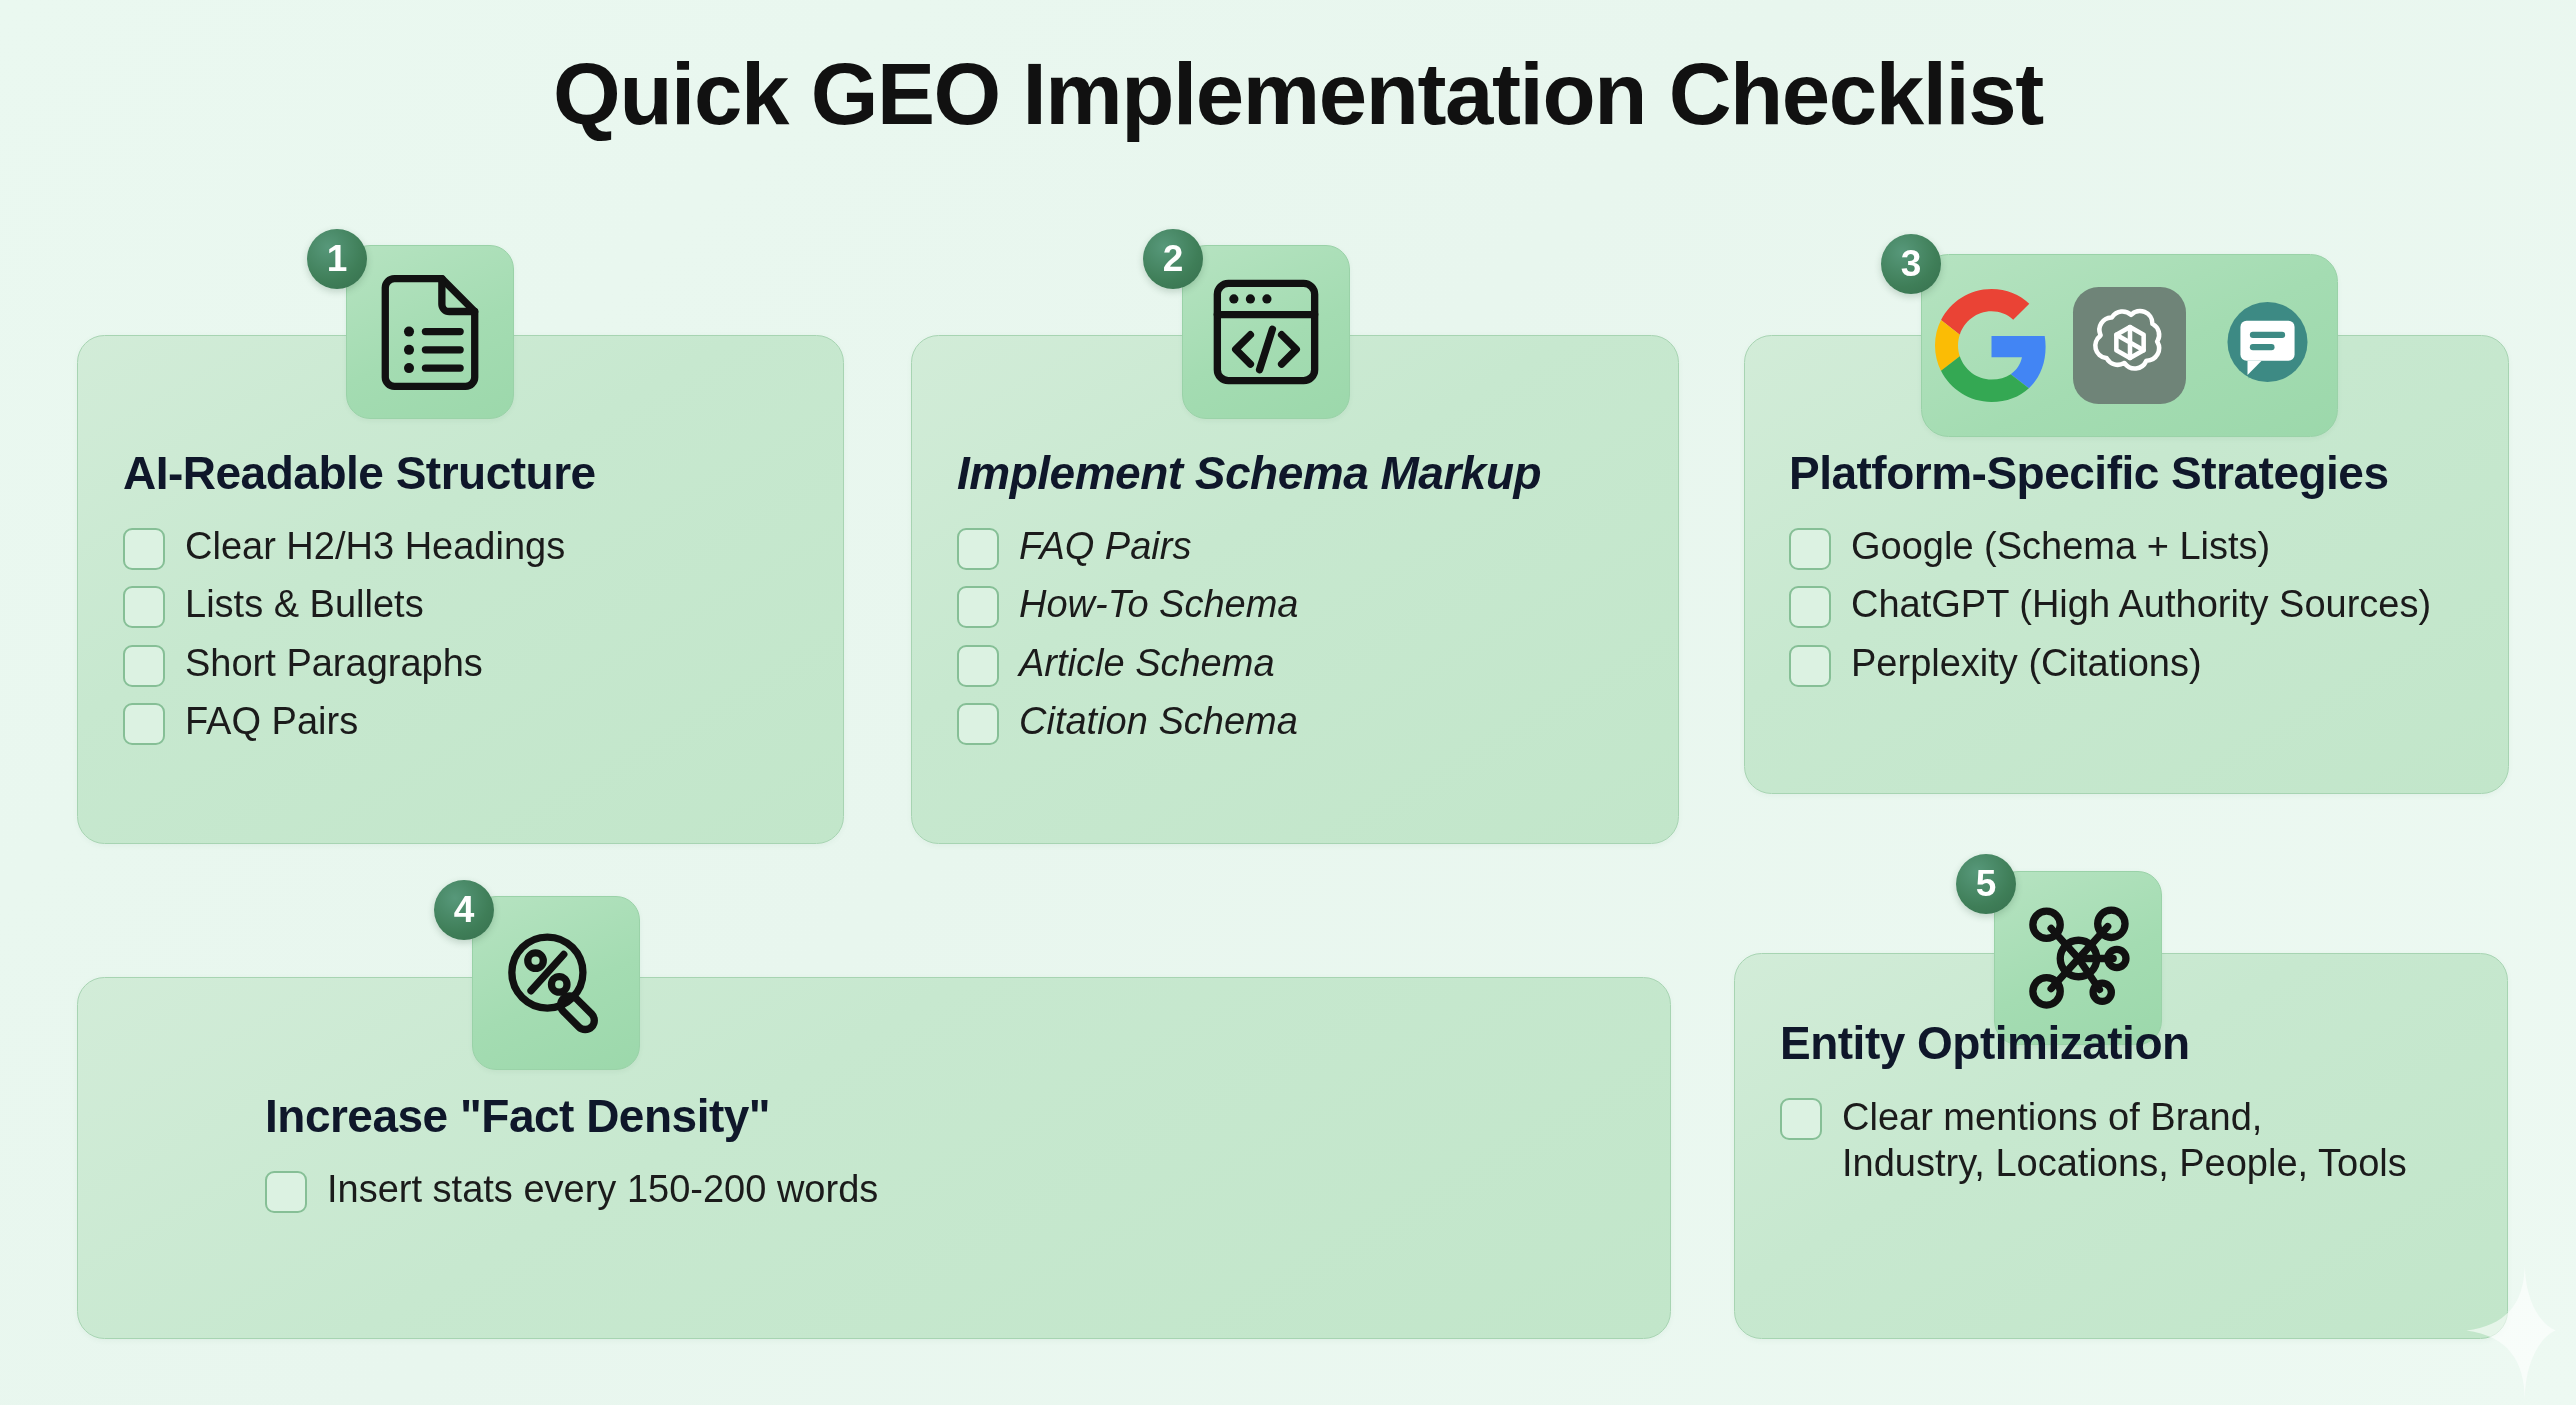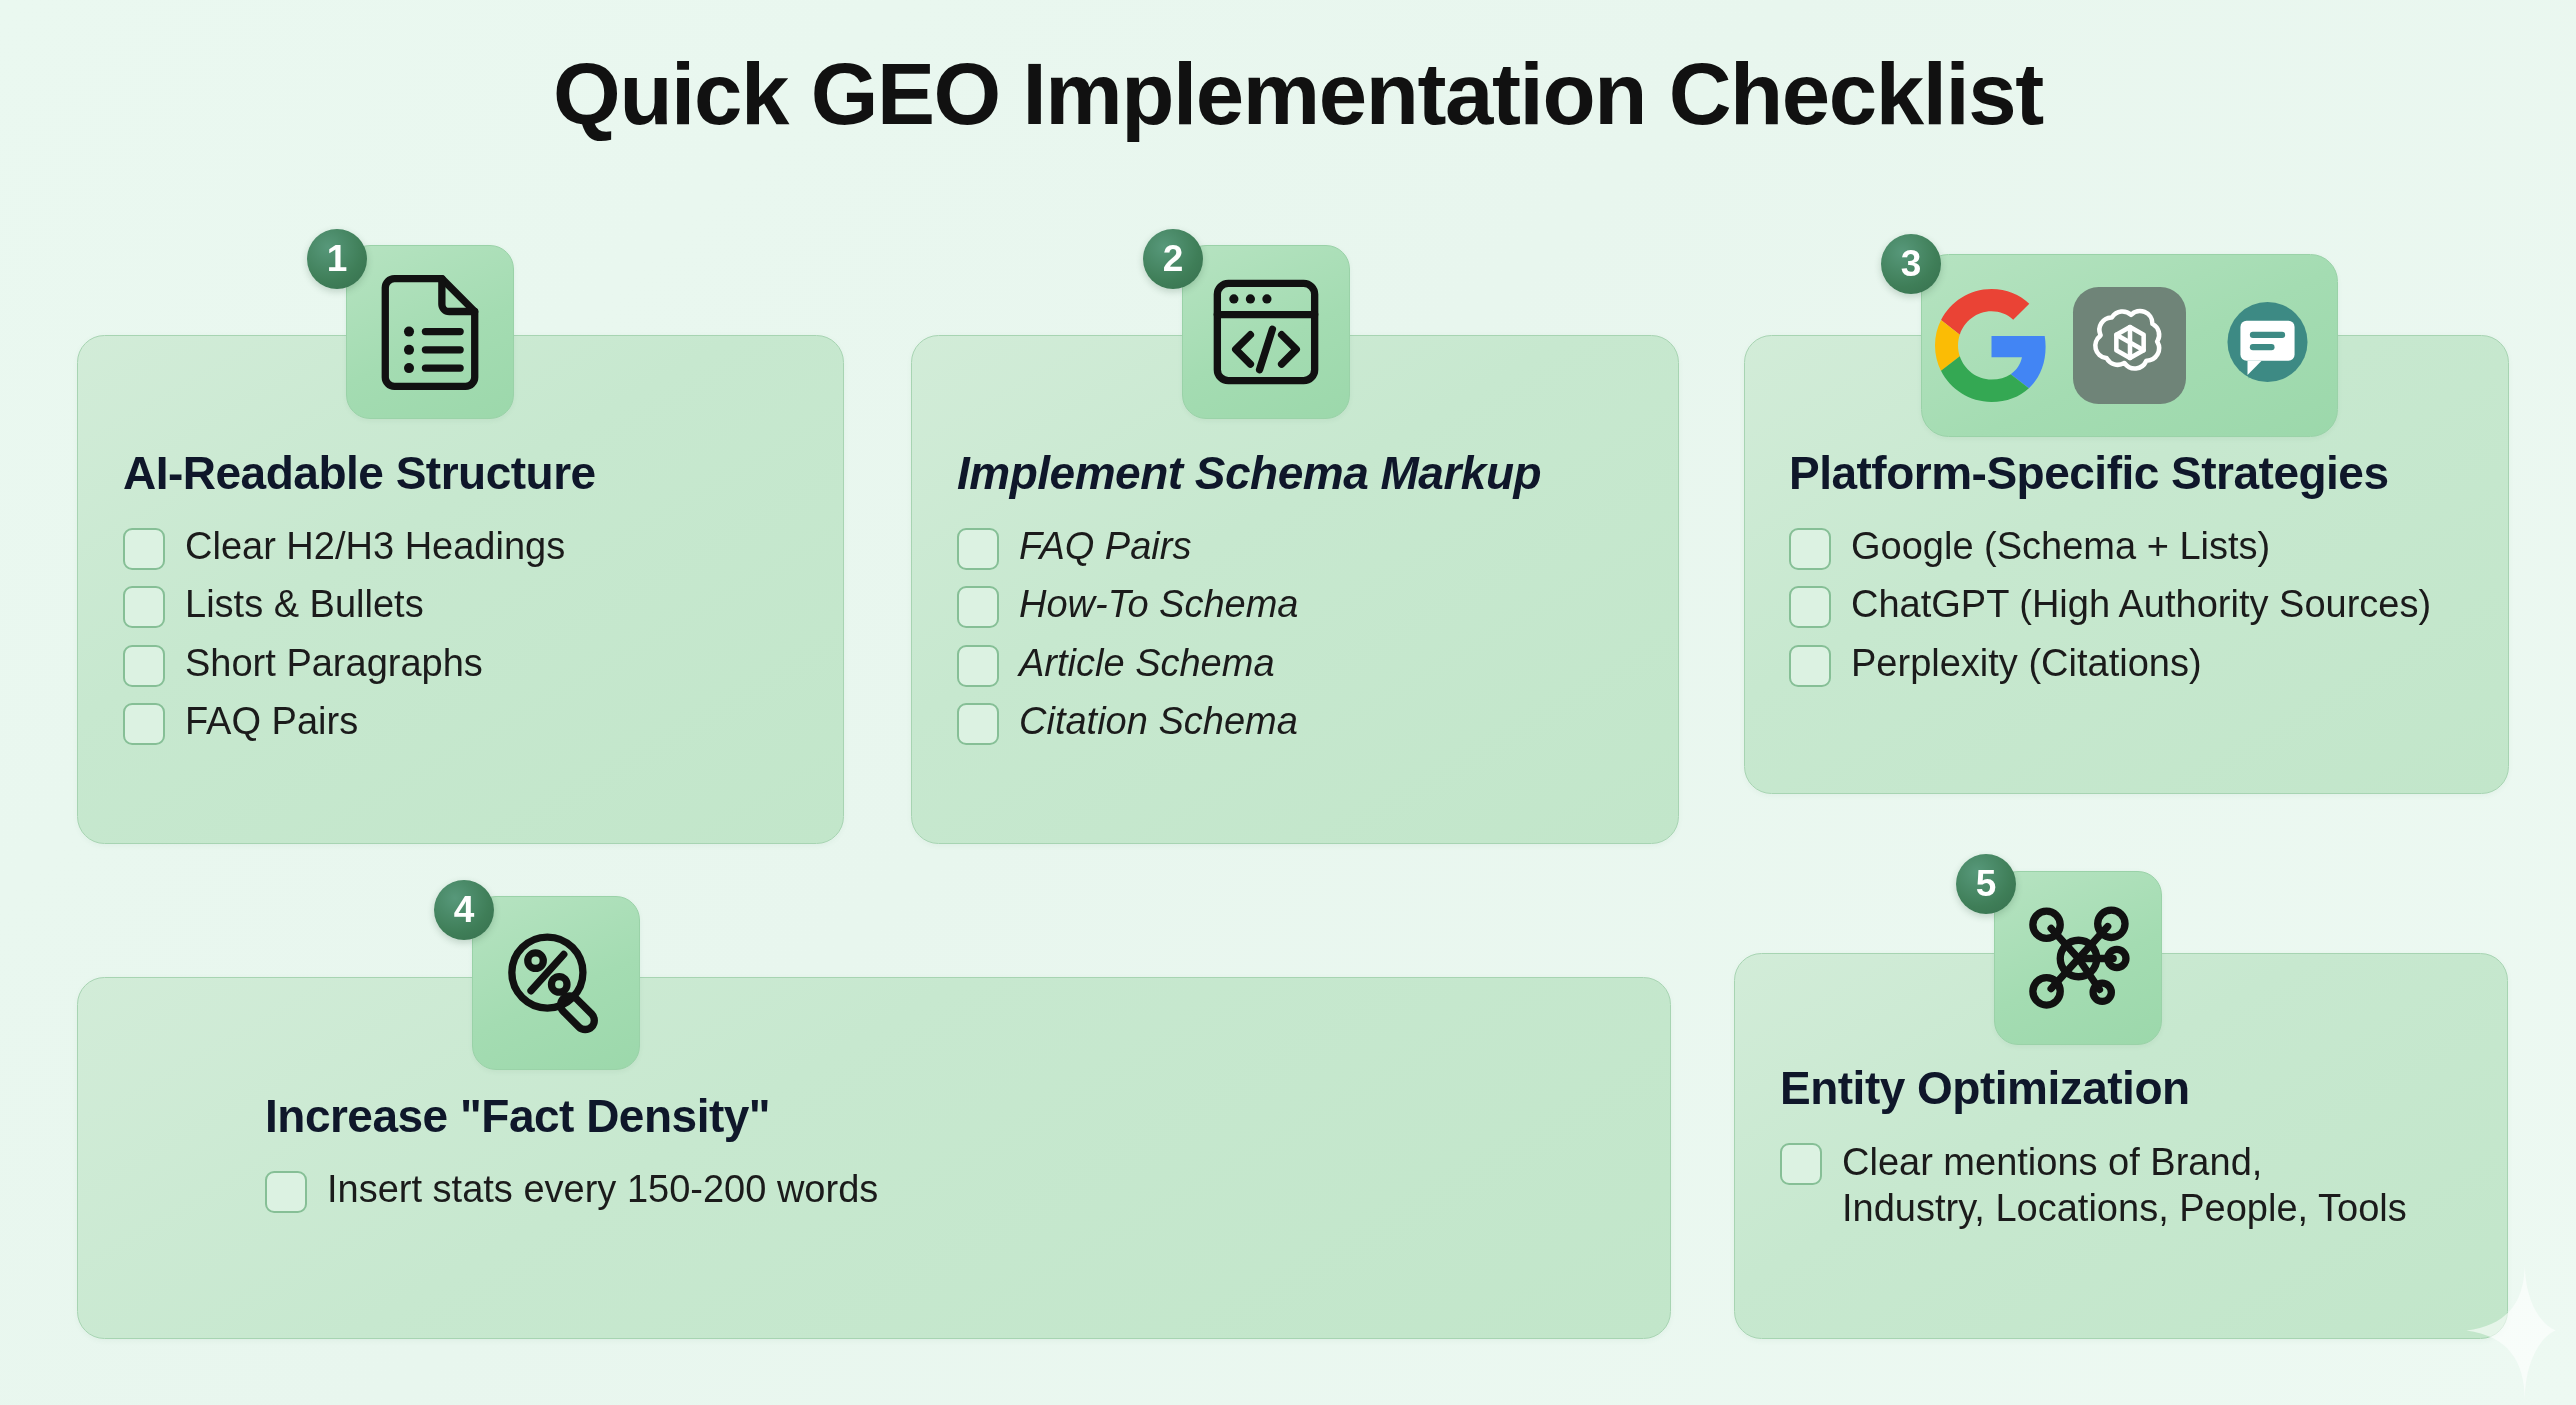--- a/index.html
+++ b/index.html
@@ -139,21 +139,21 @@
     font-weight: 400;
     font-family: "Liberation Sans", sans-serif;
   }
   .check-label.two-line { line-height: 1.22; }
 
   
   #body-1 { left: 123px;  top: 446px;  width: 695px; }
   #body-2 { left: 957px; top: 446px;  width: 704px; font-style: italic; }
   #body-3 { left: 1789px; top: 446px;  width: 723px; }
   #body-4 { left: 265px;  top: 1089px; width: 1098px; }
-  #body-5 { left: 1780px; top: 1061px; width: 723px; }
+  #body-5 { left: 1780px; top: 1016px; width: 723px; }
 
   #body-4 .card-heading { font-size: 46px; }
 
   
   .watermark {
     position: absolute;
     right: 20px;
     bottom: 5.5px;
     width: 110px;
     height: 137px;

